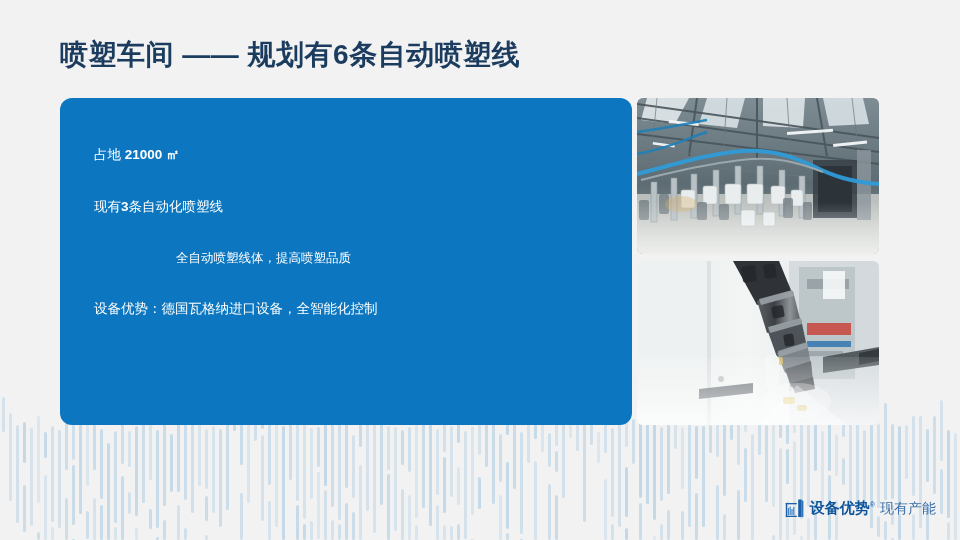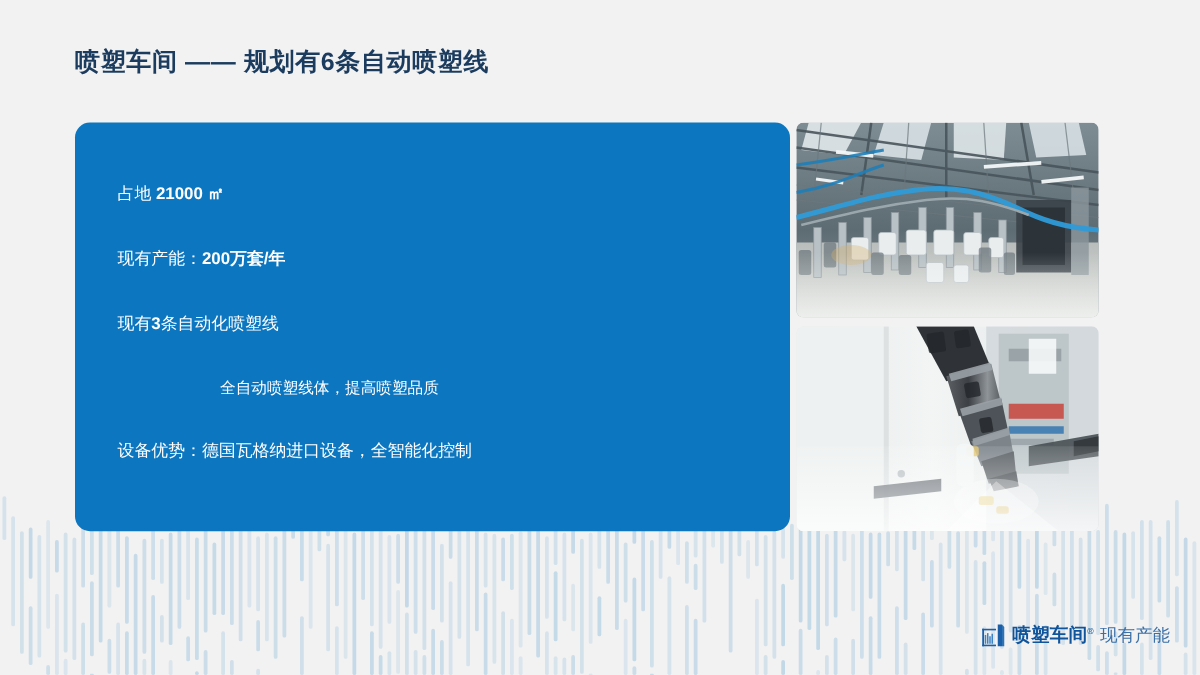--- a/index.html
+++ b/index.html
@@ -25,21 +25,21 @@
     position: absolute;
     width: 3px;
     background: #c3d8e7;
     border-radius: 2px;
   }
 
   
   #slide-title {
     position: absolute;
     left: 60px; top: 36px;
-    font-size: 20px;
+    font-size: 28px;
     font-weight: bold;
     color: #1b3c5e;
     letter-spacing: 0.5px;
     white-space: nowrap;
     z-index: 5;
   }
 
   
   #info-panel {
     position: absolute;
@@ -343,23 +343,20 @@
     <div class="deco-bar" style="left: 954px; top: 37px; height: 107px; background: rgb(195, 216, 231); opacity: 0.53;"></div>
   </div>
 
 <div id="slide-title">喷塑车间 —— 规划有6条自动喷塑线</div>
 
 <div id="info-panel">
   <p class="panel-line">
     <span>占地 </span><b>21000 ㎡</b>
   </p>
   <p class="panel-line">
-    <span>现有产能：</span><b>200万套/年</b>
-  </p>
-  <p class="panel-line">
     <span>现有</span><b>3</b><span>条自动化喷塑线</span>
   </p>
   <p class="panel-line indented">全自动喷塑线体，提高喷塑品质</p>
   <p class="panel-line">设备优势：德国瓦格纳进口设备，全智能化控制</p>
 </div>
 
 <div class="photo" id="photo-factory-line">
   <svg viewBox="0 0 242 156" preserveAspectRatio="none">
     <defs>
       <linearGradient id="roofG" x1="0" y1="0" x2="0" y2="1">
@@ -550,15 +547,15 @@
     <rect x="0.8" y="16.7" width="11" height="1.3" fill="#1b5fa8"></rect>
     <g fill="#3d82c4">
       <rect x="2.8" y="9" width="1.2" height="7"></rect>
       <rect x="4.6" y="7.5" width="1.2" height="8.5"></rect>
       <rect x="6.4" y="10" width="1.2" height="6"></rect>
       <rect x="8.2" y="8" width="1.2" height="8"></rect>
     </g>
     <polygon points="13.2,0.5 16.6,0.5 16.6,18 13.2,18" fill="#1b5fa8"></polygon>
     <polygon points="16.6,0.5 18.4,2.6 18.4,18 16.6,18" fill="#2f73b5"></polygon>
   </svg>
-  <span class="logo-main"><span>喷塑车间</span><span class="logo-reg">®</span></span>
+  <span class="logo-main"><span>设备优势</span><span class="logo-reg">®</span></span>
   <span class="logo-sub">现有产能</span>
 </div>
 
 </body></html>

